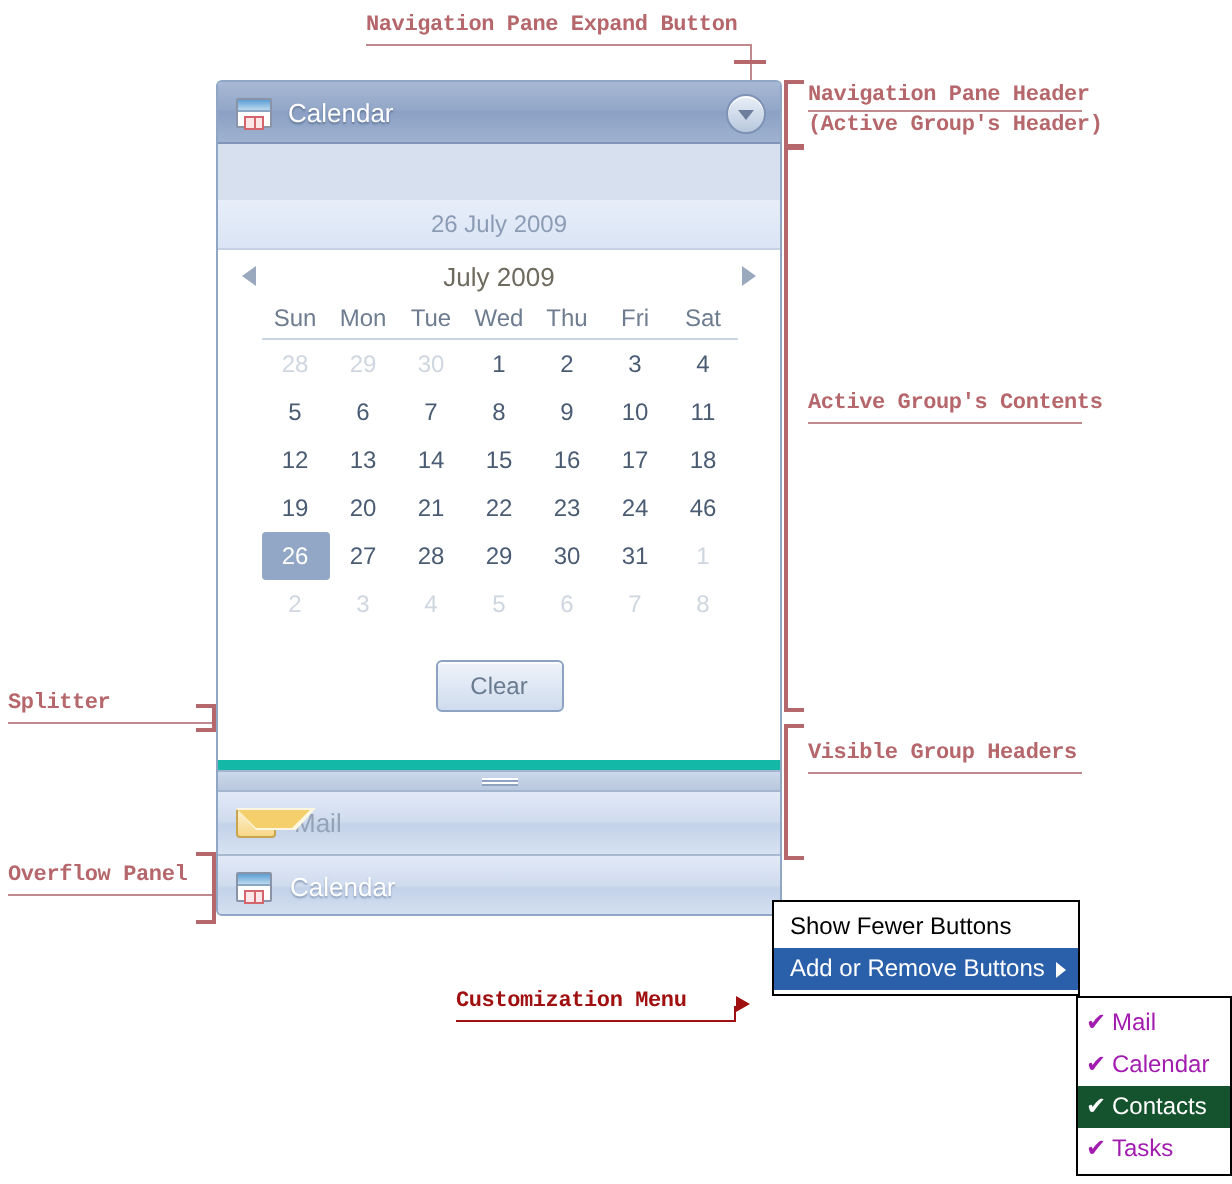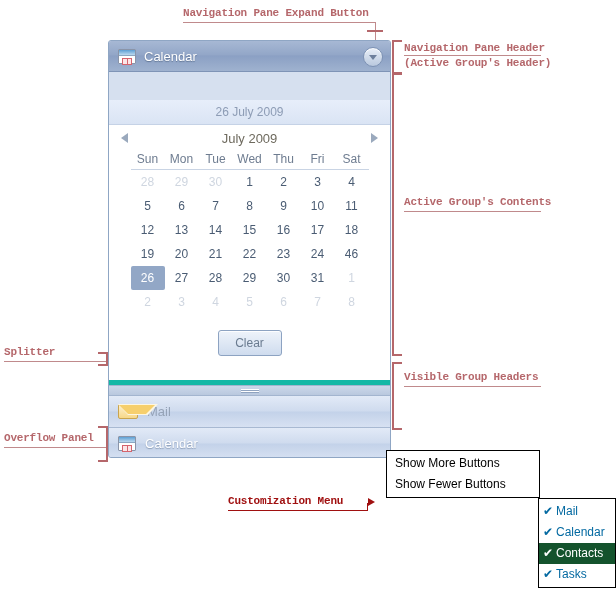--- a/index.html
+++ b/index.html
@@ -201,21 +201,21 @@
     position:absolute;right:6px;top:50%;margin-top:-4px;width:0;height:0;
     border-top:4px solid transparent;border-bottom:4px solid transparent;
     border-left:5px solid #ffffff;
   }
   #submenu{
     position:absolute;left:538px;top:498px;width:78px;
     background:#ffffff;border:1px solid #000000;box-sizing:border-box;
     padding:2px 0;
   }
   #submenu .mi{
-    height:21px;line-height:21px;font-size:12px;color:#0369a1;
+    height:21px;line-height:21px;font-size:12px;color:#a21caf;
     padding-left:4px;white-space:nowrap;
   }
   #submenu .mi.sel{background:#14532d;color:#ffffff;}
   #submenu .ck{display:inline-block;width:13px;}
 </style>
 </head>
 <body>
 
 <div class="ann" style="left:183px;top:6px;">Navigation Pane Expand Button</div>
 <div class="annline" style="left:183px;top:22px;width:193px;height:1px;"></div>
@@ -376,24 +376,25 @@
       <span class="clip"></span>
         <span class="check"></span>
     </span>
     <span id="ovarrow"></span>
   </div>
 
 </div>
 
 <div id="custmenu">
   <div class="mi">
-    <span>Show More Buttons</span>
-  </div>
-  <div class="mi">
     <span>Show Fewer Buttons</span>
+  </div>
+  <div class="mi sel">
+    <span>Add or Remove Buttons</span>
+    <span class="subarrow"></span>
   </div>
 </div>
 
 <div id="submenu">
   <div class="mi">
     <span class="ck">✔</span><span>Mail</span>
   </div>
   <div class="mi">
     <span class="ck">✔</span><span>Calendar</span>
   </div>

